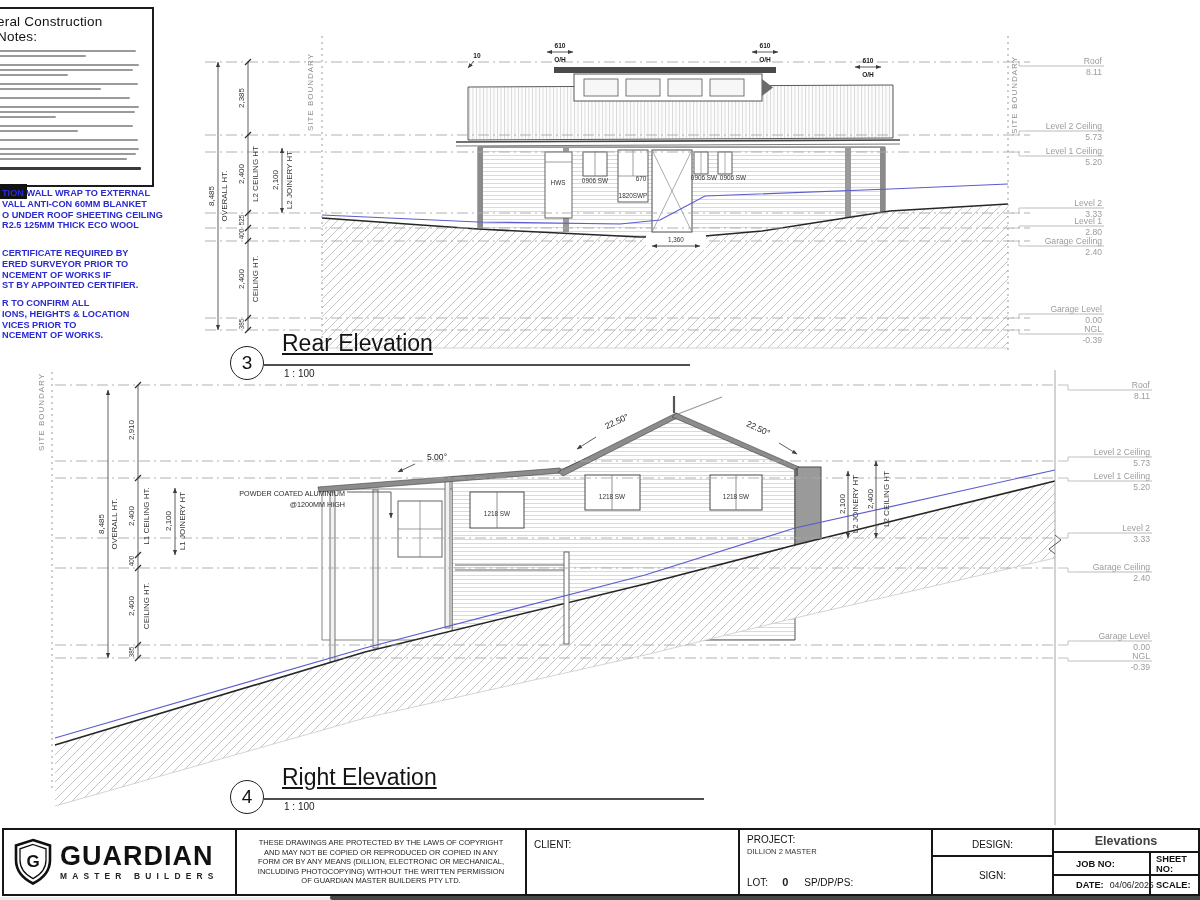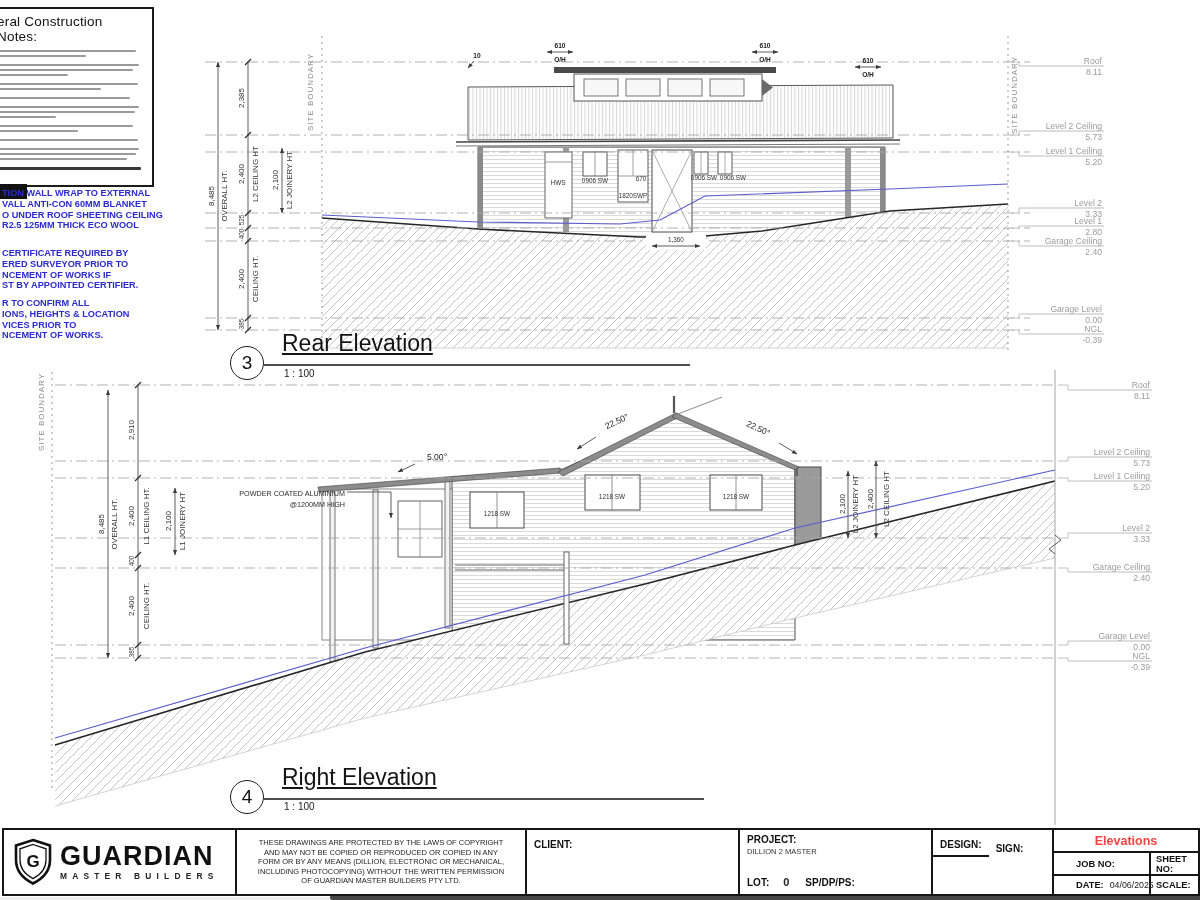--- a/index.html
+++ b/index.html
@@ -46,31 +46,31 @@
       display:flex;background:#fff;box-sizing:content-box;z-index:3;}
   .tb .cell{border-right:2px solid #161616;box-sizing:border-box;height:100%;}
   .tb .cell:last-child{border-right:none;}
   .logo-cell{width:233px;display:flex;align-items:center;padding-left:8px;}
   .logo-txt{margin-left:6px;}
   .logo-name{font-size:27px;font-weight:800;color:#111;letter-spacing:1px;line-height:26px;}
   .logo-tag{font-size:8.4px;font-weight:600;color:#222;letter-spacing:5.2px;margin-top:2px;}
   .copy-cell{width:290px;display:flex;flex-direction:column;justify-content:center;padding:2px 6px;}
   .copy-cell div{font-size:7.5px;line-height:9.6px;text-align:center;color:#222;font-weight:500;}
   .client-cell{width:213px;padding:4px 7px;}
-  .lab{font-size:10px;font-weight:bold;color:#111;}
+  .lab{font-size:10px;font-weight:normal;color:#111;}
   .proj-cell{width:193px;padding:4px 7px;display:flex;flex-direction:column;}
   .proj-val{font-size:7.6px;color:#333;margin-top:2px;}
   .lot-row{margin-top:auto;display:flex;align-items:baseline;padding-bottom:2px;}
   .lot-num{font-size:11px;font-weight:bold;margin:0 16px 0 14px;}
-  .design-cell{width:121px;display:flex;flex-direction:row;}
+  .design-cell{width:121px;display:flex;flex-direction:column;text-align:center;}
   .design-cell .r1{height:27px;border-bottom:2px solid #161616;padding:4px 7px;box-sizing:border-box;}
   .design-cell .r2{flex:1;padding:8px 7px;box-sizing:border-box;}
   .sheet-cell{flex:1;display:flex;flex-direction:column;}
   .sheet-cell .hr{height:21px;border-bottom:2px solid #161616;display:flex;align-items:center;justify-content:center;
-                  font-size:12.5px;font-weight:bold;color:#ef4444;text-align:right;}
+                  font-size:12.5px;font-weight:bold;color:#404040;text-align:right;}
   .sheet-cell .row{height:21px;border-bottom:2px solid #161616;display:flex;}
   .sheet-cell .row:last-child{border-bottom:none;flex:1;}
   .sc1{width:97px;border-right:2px solid #161616;display:flex;align-items:center;padding-left:22px;box-sizing:border-box;}
   .sc2{flex:1;display:flex;align-items:center;padding-left:5px;}
   .slab{font-size:9.3px;font-weight:bold;color:#111;}
   .sval{font-size:8.8px;color:#222;margin-left:6px;}
   .bottom-strip{position:absolute;left:0;top:897px;width:1200px;height:3px;background:#ececec;z-index:2;}
   .bottom-bar{position:absolute;left:330px;top:895px;width:870px;height:5px;background:#474747;border-radius:3px 0 0 3px;z-index:2;}
 </style>
 </head>

